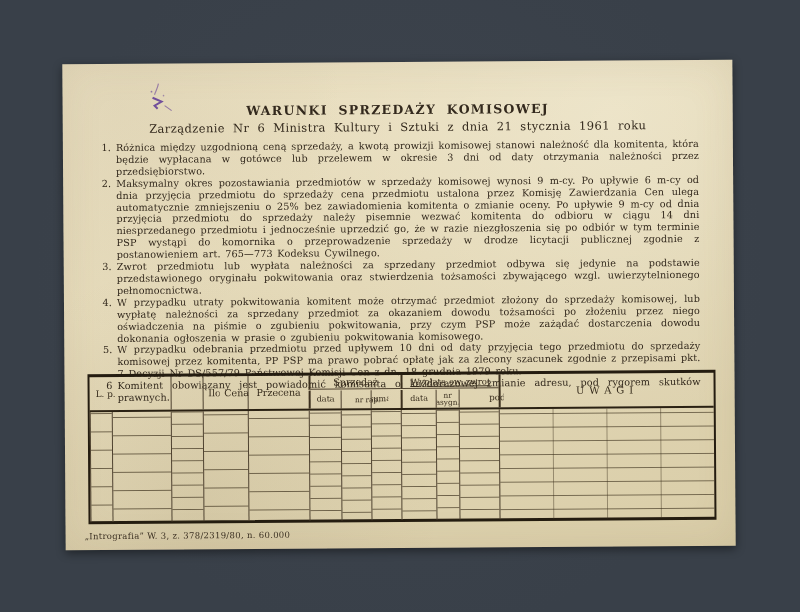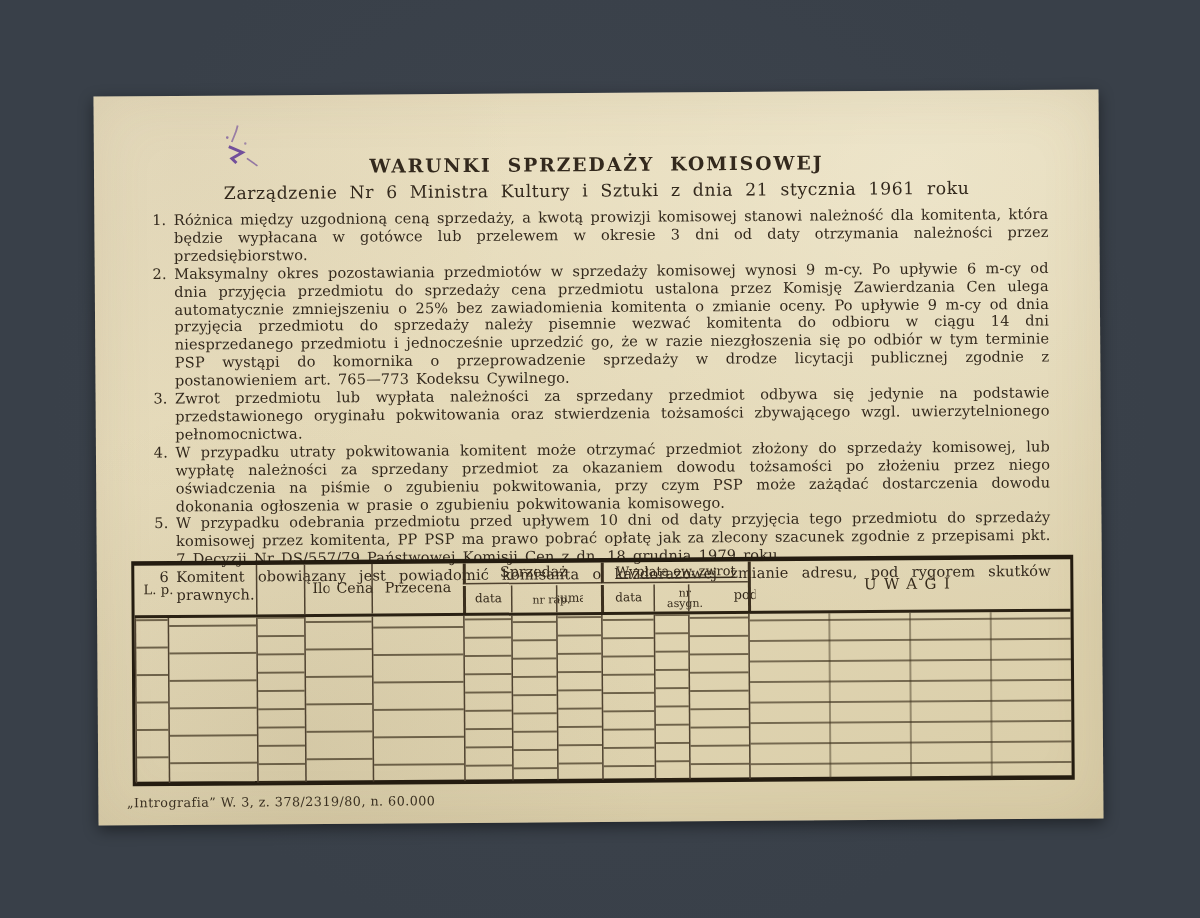--- a/index.html
+++ b/index.html
@@ -132,21 +132,21 @@
     <div class="cell" style="left:113px;width:67px;">Cena</div>
     <div class="cell" style="left:158px;width:61px;">Przecena</div>
 
     <div class="gcell heavy" style="left:219px;width:92px;">Sprzedaż</div>
     <div class="scell heavy" style="left:219px;width:32px;">data</div>
     <div class="scell small-sub" style="left:251px;width:53px;">nr rap.</div>
     <div class="scell" style="left:281px;width:18px;">suma</div>
 
     <div class="gcell heavy" style="left:311px;width:98px;font-size:8.6px;text-decoration:underline;">Wypłata ew. zwrot</div>
     <div class="scell heavy" style="left:311px;width:35px;">data</div>
-    <div class="scell small-sub" style="left:346px;width:23px;padding:0 20px;">nr asygn.</div>
+    <div class="scell small-sub" style="left:346px;width:23px;padding:0 2px;">nr asygn.</div>
     <div class="scell" style="left:369px;width:40px;font-size:8.6px;padding-left:44px;">podpis</div>
 
     <div class="cell heavy uwagi-head" style="left:409px;width:215px;">UWAGI</div>
 
     <div class="header-rule"></div>
 
     <div class="bodycol first" style="left:0;width:22px;background-position-y:2px;"></div>
     <div class="bodycol" style="left:22px;width:59px;background-position-y:6px;"></div>
     <div class="bodycol dense" style="left:81px;width:32px;background-position-y:1px;"></div>
     <div class="bodycol" style="left:113px;width:45px;background-position-y:4px;"></div>

